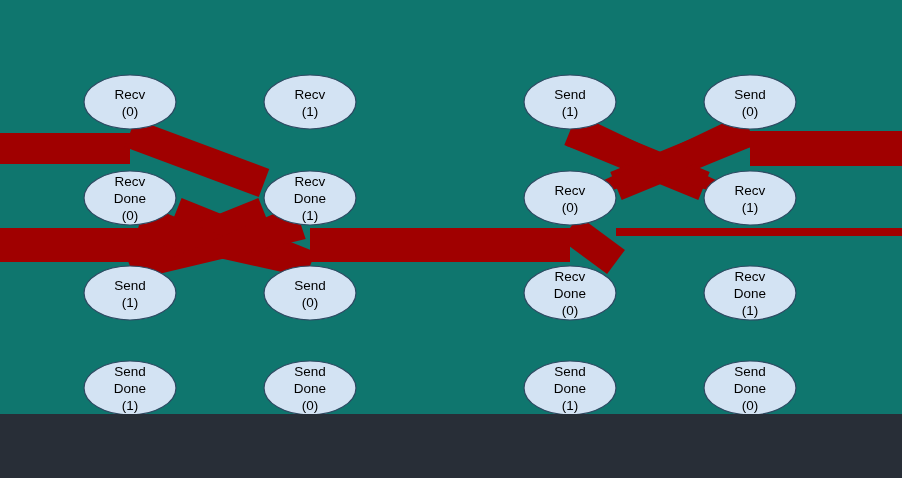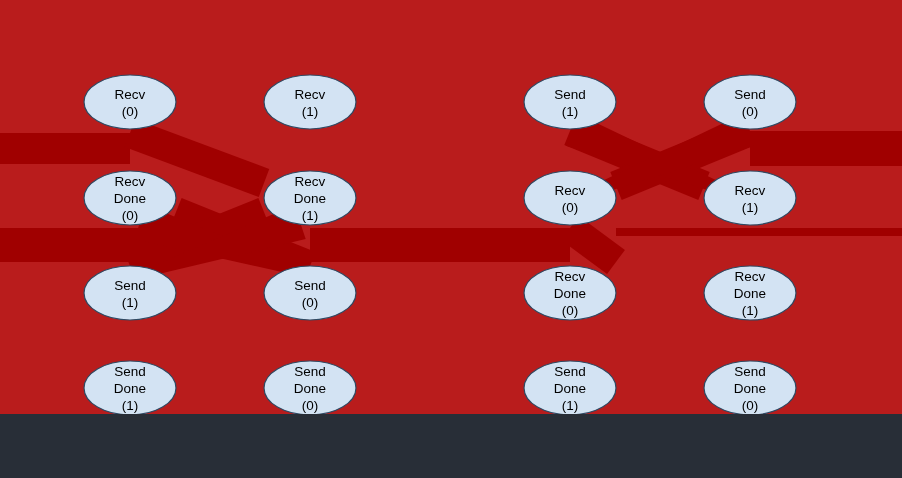--- a/index.html
+++ b/index.html
@@ -37,21 +37,21 @@
     left: 0;
     top: 414px;
     width: 902px;
     height: 64px;
     background: #282e37;
   }
 </style>
 </head>
 <body>
 
-<div id="canvas" style="background: #b91c1c;">
+<div id="canvas" style="background: #0f766e;">
 
   <svg id="graph-svg" viewBox="0 0 902 478" xmlns="http://www.w3.org/2000/svg">
     <g id="edge-layer">
         <rect x="0" y="133" width="130" height="31" fill="#a00000"></rect>
         <path d="M 124.75614220411191 147.05353889298007 L 135.2438577958881 118.94646110701993 L 269.24385779588806 168.94646110701993 L 258.75614220411194 197.05353889298007 Z" fill="#a00000"></path>
         <path d="M 170.39335593722876 225.9127834150249 L 181.60664406277124 198.0872165849751 L 315.60664406277124 252.0872165849751 L 304.39335593722876 279.91278341502493 Z" fill="#a00000"></path>
         <path d="M 258.39335593722876 198.0872165849751 L 269.60664406277124 225.9127834150249 L 135.60664406277124 279.91278341502493 L 124.39335593722876 252.0872165849751 Z" fill="#a00000"></path>
         <rect x="0" y="228" width="176" height="34" fill="#a00000"></rect>
         <rect x="310" y="228" width="260" height="34" fill="#a00000"></rect>
         <path d="M 564.30438196325 144.87659667135455 L 575.69561803675 117.12340332864545 L 709.69561803675 172.12340332864545 L 698.30438196325 199.87659667135455 Z" fill="#a00000"></path>

